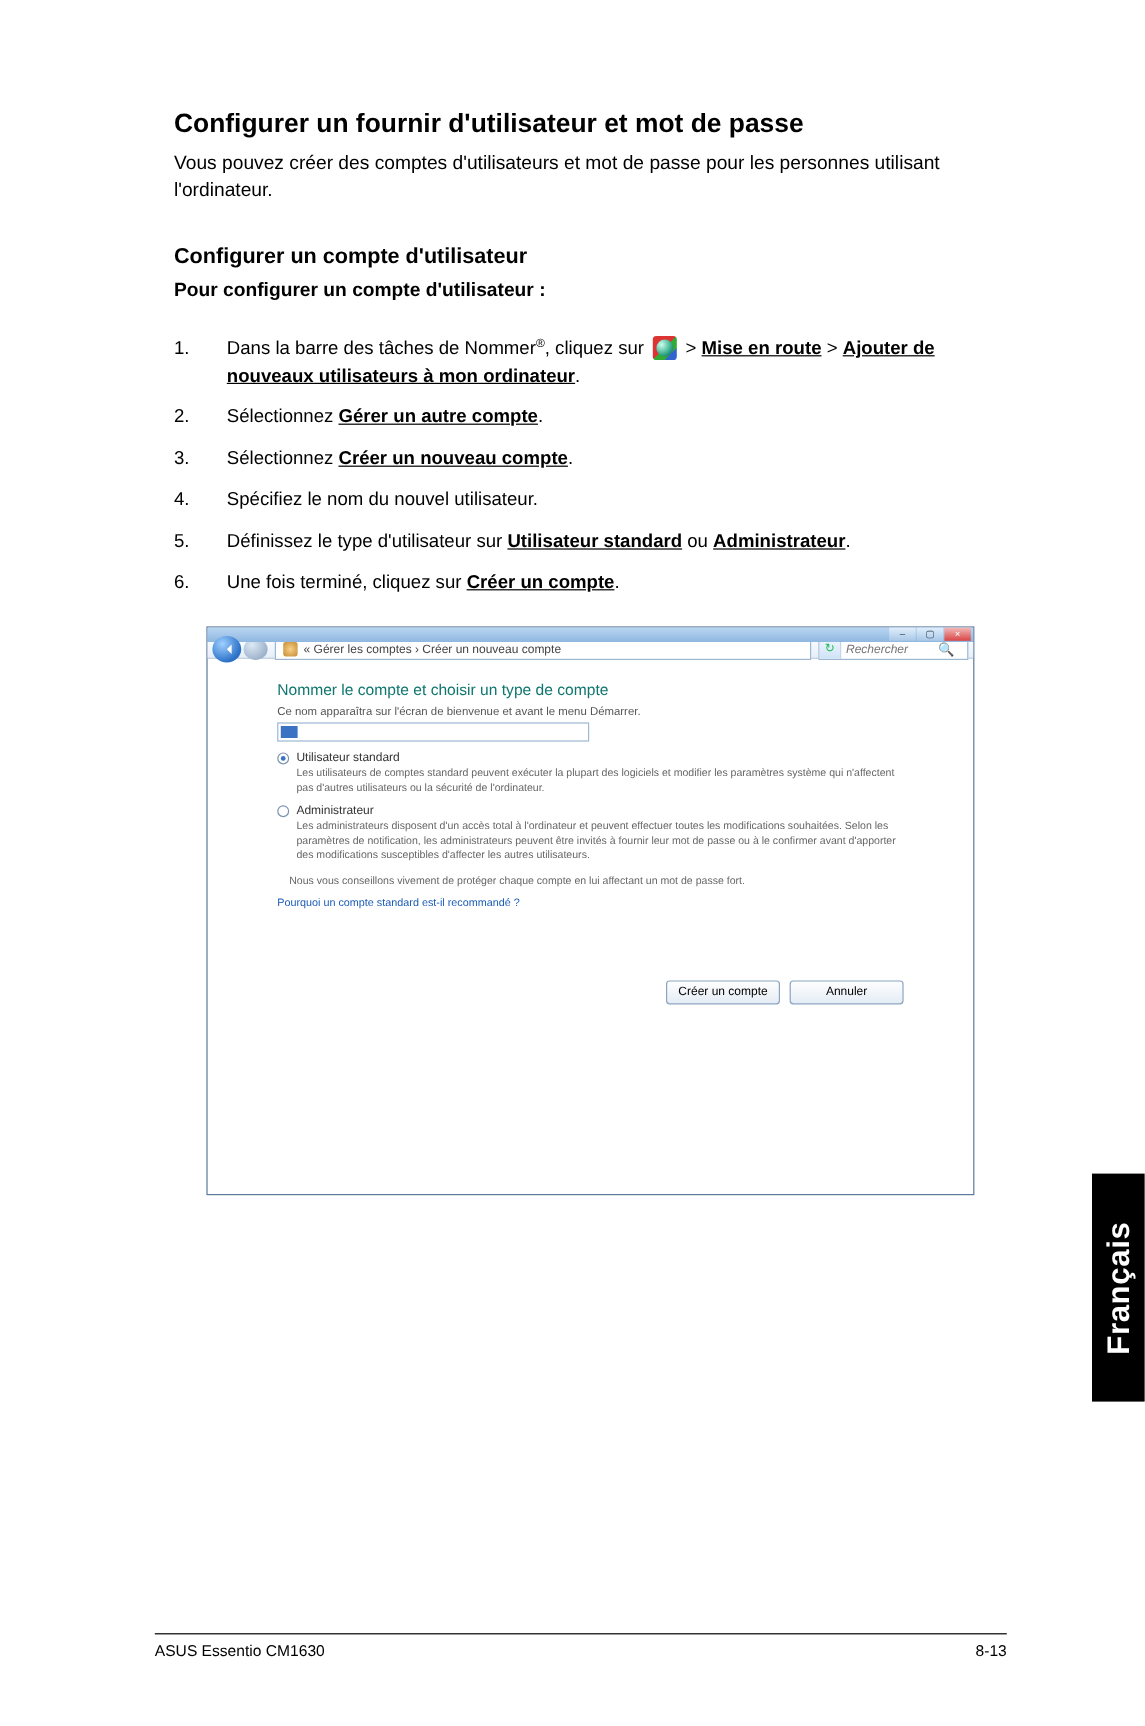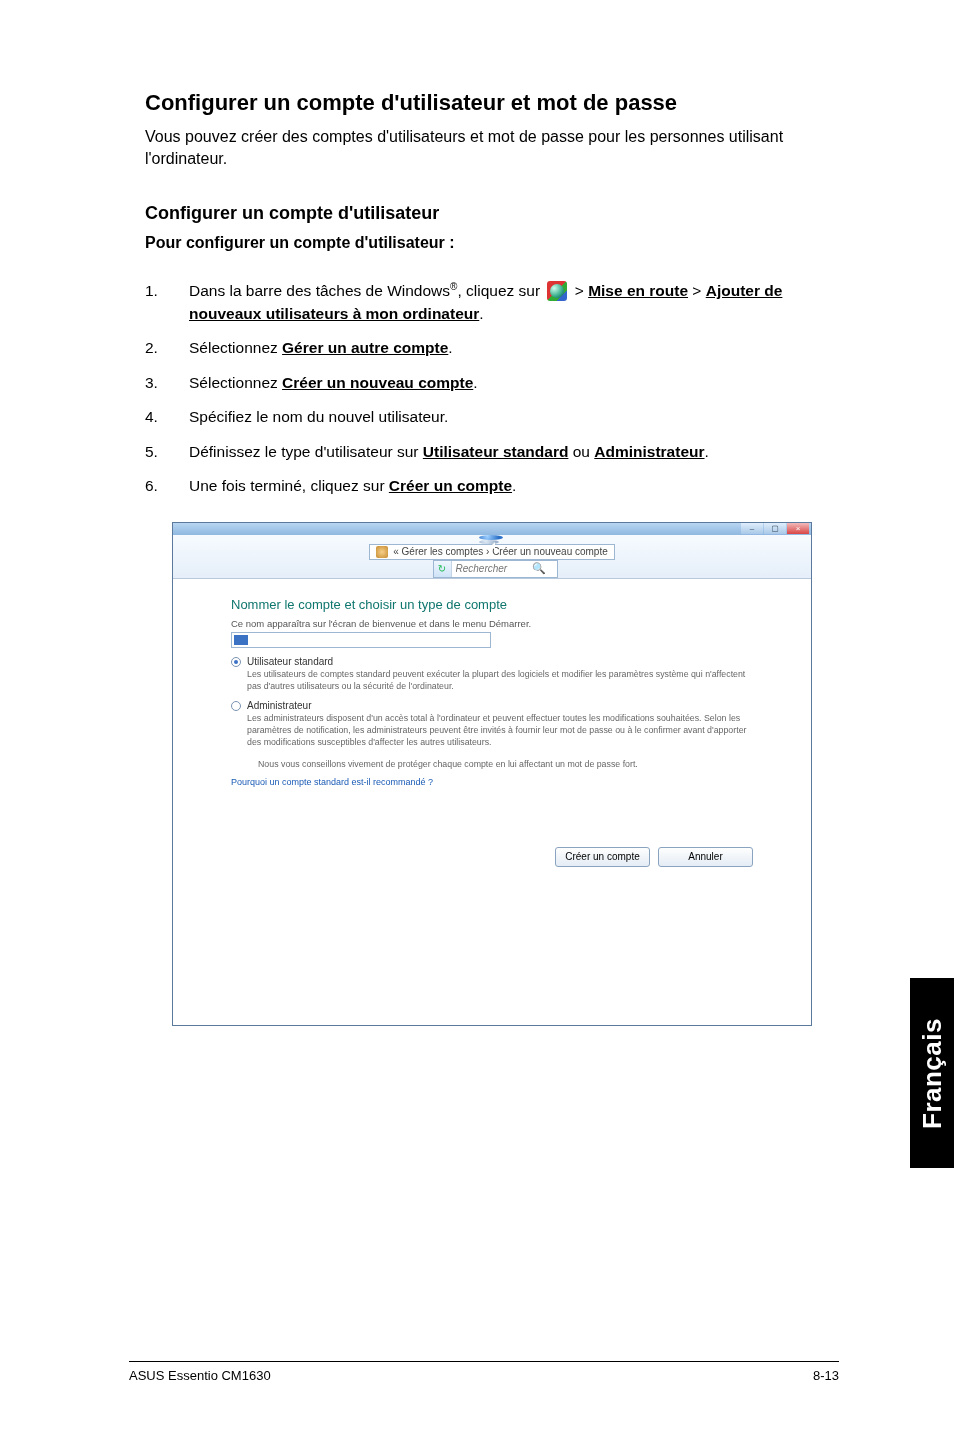--- a/index.html
+++ b/index.html
@@ -18,21 +18,21 @@
     .win-icon::after { content: ""; position: absolute; inset: 3px; background: radial-gradient(circle at 30% 30%, #cfe 0%, #3a8 60%, #146 100%); border-radius: 50%; }
     sup { font-size: 10px; }
 
     
     .figure-wrap { margin-top: 24px; width: 640px; margin-left: auto; margin-right: auto; }
     .window { border: 1px solid #5b799d; background: #fff; font-size: 10.5px; color: #333; }
     .titlebar { height: 12px; background: linear-gradient(#b9d6f2, #8fb7e0); position: relative; }
     .winbtns { position: absolute; right: 2px; top: 0; display: flex; }
     .winbtn { width: 22px; height: 11px; background: linear-gradient(#f2b9b9,#d94545); margin-left: 1px; font-size: 8px; text-align: center; color: #fff; line-height: 11px; }
     .winbtn.min { background: linear-gradient(#e0eefb,#a9c8e8); color:#345; }
-    .navbar { display: flex; align-items: center; background: linear-gradient(#f7fbff, #e5eef9); border-bottom: 1px solid #b8c9dd; height: 44px; padding: 0 4px; flex-direction: column; }
+    .navbar { display: flex; align-items: center; background: linear-gradient(#f7fbff, #e5eef9); border-bottom: 1px solid #b8c9dd; height: 14px; padding: 0 4px; }
     .navback { width: 24px; height: 22px; border-radius: 50%; background: radial-gradient(circle at 35% 30%, #9fd0ff, #2b71c7 70%); margin-right: 2px; position: relative; }
     .navback::after { content: ""; position: absolute; left: 8px; top: 7px; border: 4px solid transparent; border-right-color: #fff; }
     .navfwd { width: 20px; height: 18px; border-radius: 50%; background: radial-gradient(circle at 35% 30%, #dde9f5, #9fb4cc 70%); margin-right: 6px; }
     .breadcrumb { flex: 1; height: 18px; border: 1px solid #9db7d3; background: #fff; padding: 1px 6px; font-size: 10px; color: #444; display: flex; align-items: center; }
     .search { width: 125px; height: 18px; border: 1px solid #9db7d3; background: #fff; margin-left: 6px; display: flex; align-items: center; }
     .search-pref { width: 18px; height: 16px; background: linear-gradient(#eef6ff,#cfe3f7); border-right: 1px solid #c4d5e8; text-align: center; color:#2b5; font-size: 10px; line-height: 16px; }
     .search input { border: none; outline: none; font-size: 10px; padding: 0 4px; color: #999; font-style: italic; width: 80px; background: transparent; }
     .search-go { width: 16px; color:#4878b0; font-size:11px; text-align:center; }
 
     .content-area { padding: 18px 58px 12px 58px; min-height: 260px; }
@@ -41,49 +41,49 @@
     .name-input { display: block; width: 260px; height: 16px; border: 1px solid #9db7d3; background: #fff; margin-bottom: 4px; position: relative; }
     .name-input .cursor { position: absolute; left: 2px; top: 2px; width: 14px; height: 10px; background: #3b72c4; }
 
     .opt { margin-top: 8px; }
     .opt-row { display: flex; align-items: flex-start; }
     .radio { width: 10px; height: 10px; border: 1px solid #7a93b0; border-radius: 50%; margin-right: 6px; margin-top: 1px; flex-shrink: 0; position: relative; }
     .radio.checked::after { content: ""; position: absolute; inset: 2px; border-radius: 50%; background: #3b72c4; }
     .opt-title { font-size: 10px; color: #333; }
     .opt-desc { font-size: 8.8px; color: #666; line-height: 1.35; margin-left: 16px; margin-top: 2px; max-width: 500px; }
 
-    .reco { font-size: 8.8px; color: #666; margin-top: 10px; margin-left: 27px; }
+    .reco { font-size: 8.8px; color: #666; margin-top: 10px; margin-left: 10px; }
     .whylink { color: #1a5bb5; font-size: 9px; margin-top: 8px; display: block; }
 
     .dlg-btns { display: flex; justify-content: flex-end; gap: 8px; padding: 8px 58px 8px 0; }
     .dlg-btn { min-width: 95px; height: 20px; font-size: 10px; border: 1px solid #8aa3c1; background: linear-gradient(#fefefe,#e4ecf5); border-radius: 3px; cursor: pointer; }
     .dlg-space { height: 150px; }
 
     
     .side-tab { position: absolute; right: 0; bottom: 270px; width: 44px; height: 190px; background: #000; color: #fff; display: flex; align-items: center; justify-content: center; }
     .side-tab span { transform: rotate(-90deg); font-size: 26px; font-weight: bold; white-space: nowrap; letter-spacing: 0.5px; }
 
     .footer { position: absolute; left: 129px; right: 115px; bottom: 55px; border-top: 1px solid #000; padding-top: 6px; display: flex; justify-content: space-between; font-size: 13px; }
   </style>
 </head>
 <body>
 
 <div class="page">
 
-  <h1 class="h1">Configurer un compte d'utilisateur et mot de passe</h1>
+  <h1 class="h1">Configurer un fournir d'utilisateur et mot de passe</h1>
   <p class="intro">Vous pouvez créer des comptes d'utilisateurs et mot de passe pour les personnes utilisant l'ordinateur.</p>
 
   <h2 class="h2">Configurer un compte d'utilisateur</h2>
   <p class="h3">Pour configurer un compte d'utilisateur :</p>
 
   <ol class="steps">
     <li>
       <span class="num">1.</span>
       <span class="body">
-        <span>Dans la barre des tâches de Windows</span><sup>®</sup><span>, cliquez sur </span><span class="win-icon"></span><span> &gt; </span><b>Mise en route</b><span> &gt; </span><b>Ajouter de nouveaux utilisateurs à mon ordinateur</b><span>.</span>
+        <span>Dans la barre des tâches de Nommer</span><sup>®</sup><span>, cliquez sur </span><span class="win-icon"></span><span> &gt; </span><b>Mise en route</b><span> &gt; </span><b>Ajouter de nouveaux utilisateurs à mon ordinateur</b><span>.</span>
       </span>
     </li>
     <li>
       <span class="num">2.</span>
       <span class="body"><span>Sélectionnez </span><b>Gérer un autre compte</b><span>.</span></span>
     </li>
     <li>
       <span class="num">3.</span>
       <span class="body"><span>Sélectionnez </span><b>Créer un nouveau compte</b><span>.</span></span>
     </li>
@@ -119,21 +119,21 @@
         </div>
         <div class="search">
           <div class="search-pref">↻</div>
           <input type="text" placeholder="Rechercher" style="">
           <div class="search-go">🔍</div>
         </div>
       </div>
 
       <div class="content-area">
         <div class="ca-title">Nommer le compte et choisir un type de compte</div>
-        <div class="ca-sub">Ce nom apparaîtra sur l'écran de bienvenue et dans le menu Démarrer.</div>
+        <div class="ca-sub">Ce nom apparaîtra sur l'écran de bienvenue et avant le menu Démarrer.</div>
         <div class="name-input">
             <span class="cursor"></span>
           </div>
 
         <div class="opt">
           <div class="opt-row">
             <span class="radio checked"></span>
             <span class="opt-title">Utilisateur standard</span>
           </div>
           <div class="opt-desc">Les utilisateurs de comptes standard peuvent exécuter la plupart des logiciels et modifier les paramètres système qui n'affectent pas d'autres utilisateurs ou la sécurité de l'ordinateur.</div>

